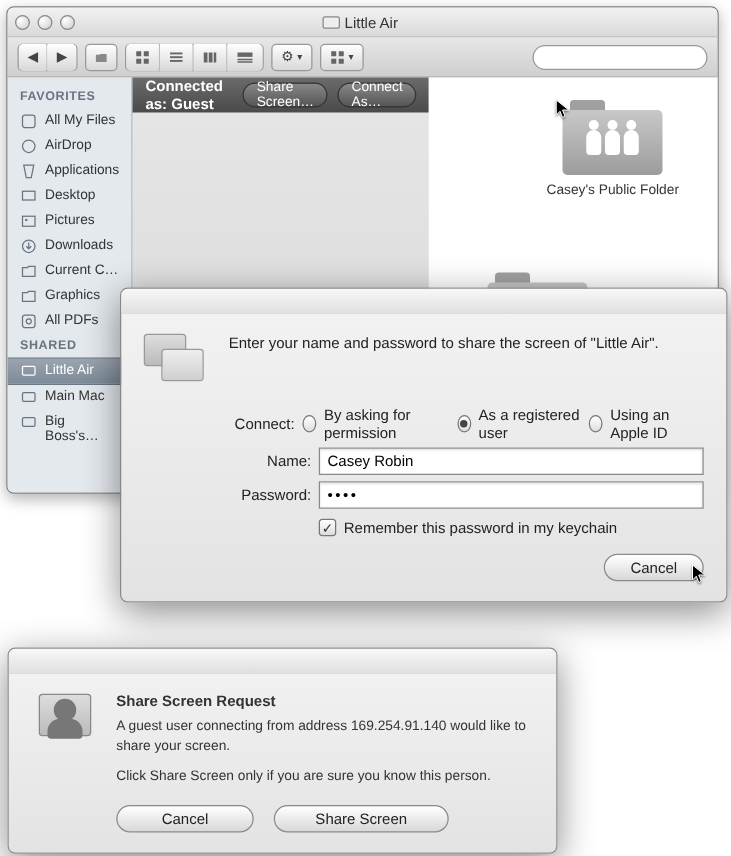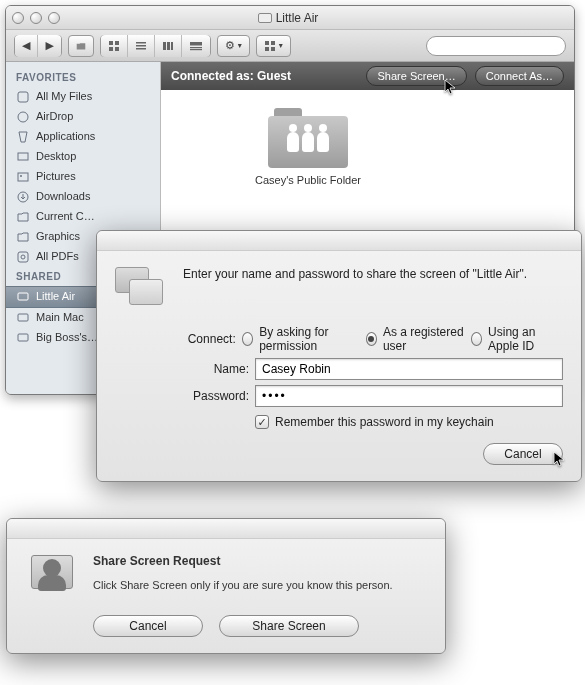--- a/index.html
+++ b/index.html
@@ -28,21 +28,21 @@
   .spacer { flex: 1; }
   .search { width: 140px; height: 20px; border-radius: 10px; border: 1px solid #999; background: #fff; padding: 0 8px; font-size: 11px; }
 
   .body { display: flex; height: calc(100% - 56px); }
   .sidebar { width: 155px; background: #e4e9ee; border-right: 1px solid #bbb; padding: 6px 0; font-size: 11px; }
   .sidecat { padding: 4px 10px; color: #6a7380; font-weight: bold; font-size: 10px; letter-spacing: 0.5px; }
   .sideitem { display: flex; align-items: flex-start; gap: 6px; padding: 3px 10px; color: #333; }
   .sideitem svg, .sideitem .sicn { width: 14px; height: 14px; flex-shrink: 0; }
   .sideitem.sel { background: linear-gradient(#9aa5b0,#7d8a97); color: #fff; border-top:1px solid #6b7885; border-bottom:1px solid #6b7885; }
 
-  .main { flex: 1; display: flex; flex-direction: column; }
+  .main { flex: 1; display: flex; flex-direction: row; }
   .statusbar { height: 28px; background: linear-gradient(#6b6b6b,#4a4a4a); display: flex; align-items: center; padding: 0 10px; gap: 8px; color: #fff; font-size: 12px; }
   .pill { height: 20px; padding: 0 10px; border-radius: 10px; border: 1px solid #333;
     background: linear-gradient(#888,#555); color: #fff; font-size: 11px; display: inline-flex; align-items: center; }
   .content { flex: 1; background: #fff; padding: 18px 22px; display: flex; gap: 60px; flex-wrap: wrap; align-content: flex-start; }
   .folder { width: 130px; text-align: center; font-size: 11px; color: #333; }
   .ficon { width: 80px; height: 60px; margin: 0 auto 6px; position: relative; }
   .ficon .tab { position: absolute; top: 0; left: 6px; width: 28px; height: 10px; background: #a0a0a0; border-radius: 3px 3px 0 0; }
   .ficon .bod { position: absolute; top: 8px; left: 0; right: 0; bottom: 0; background: linear-gradient(#c8c8c8,#9c9c9c); border-radius: 4px; }
   .ficon .people { position:absolute; top:18px; left:12px; right:12px; bottom:10px; display:flex; justify-content:center; align-items:center; gap:3px; }
   .ficon .ppl { width:12px; height:20px; background:#fff; border-radius:6px 6px 3px 3px; position:relative; }
@@ -348,20 +348,21 @@
   <div class="dlgtitle"></div>
   <div class="dlgbody">
     <div class="dlgrow">
       <div class="reqicon">
           <div class="scr"></div>
           <div class="head"></div>
           <div class="bod2"></div>
         </div>
       <div class="msgtxt" style="flex:1">
         <div class="msghdr">Share Screen Request</div>
+        <div>A guest user connecting from address 169.254.91.140 would like to share your screen.</div>
         <div style="margin-top:8px;">Click Share Screen only if you are sure you know this person.</div>
       </div>
     </div>
     <div class="btnrow" style="justify-content:center; gap:16px;">
       <div class="aquabtn" style="min-width:110px">Cancel</div>
       <div class="aquabtn" style="min-width:140px">Share Screen</div>
     </div>
   </div>
 </div>
 

